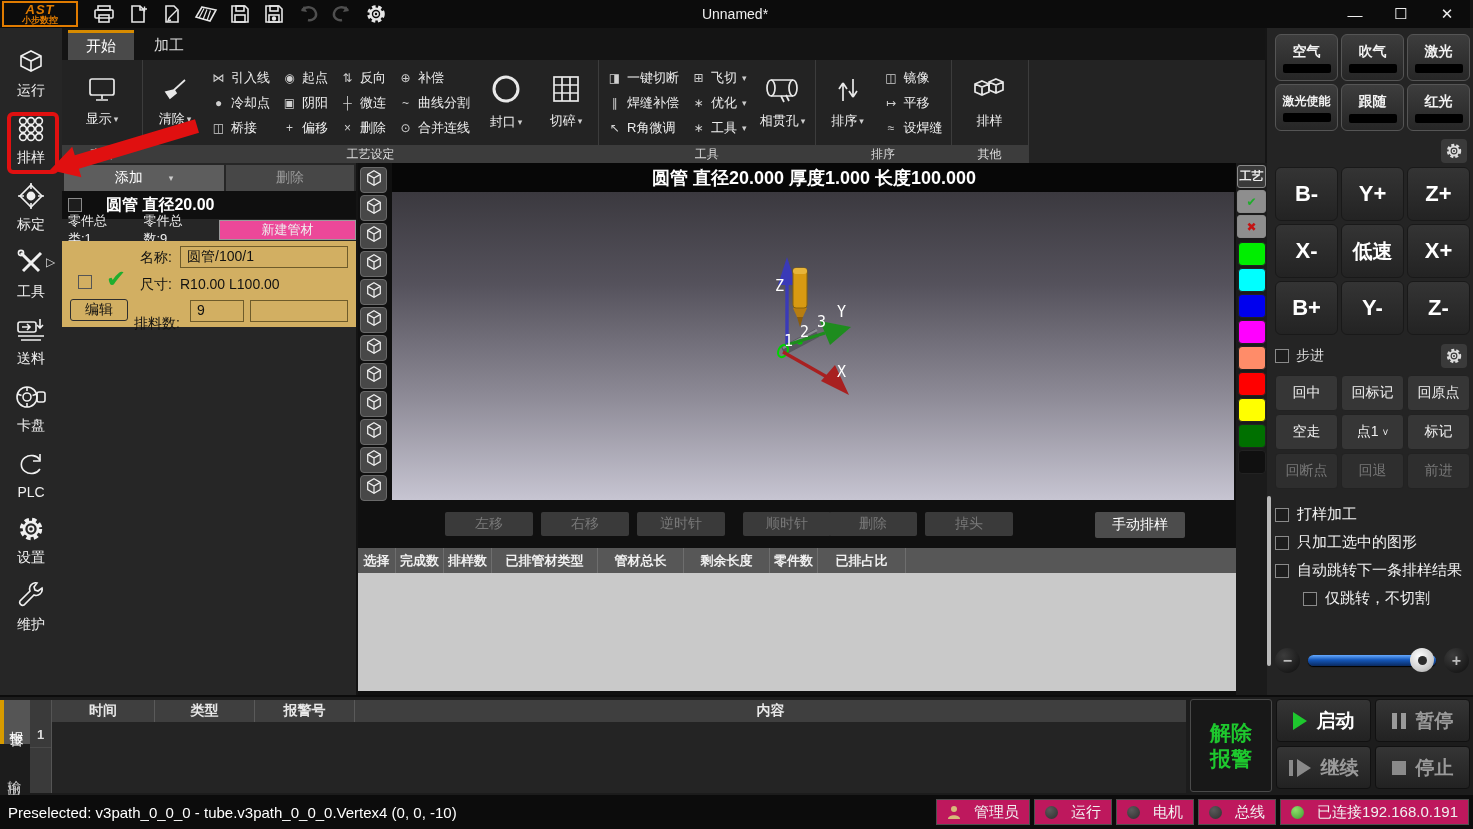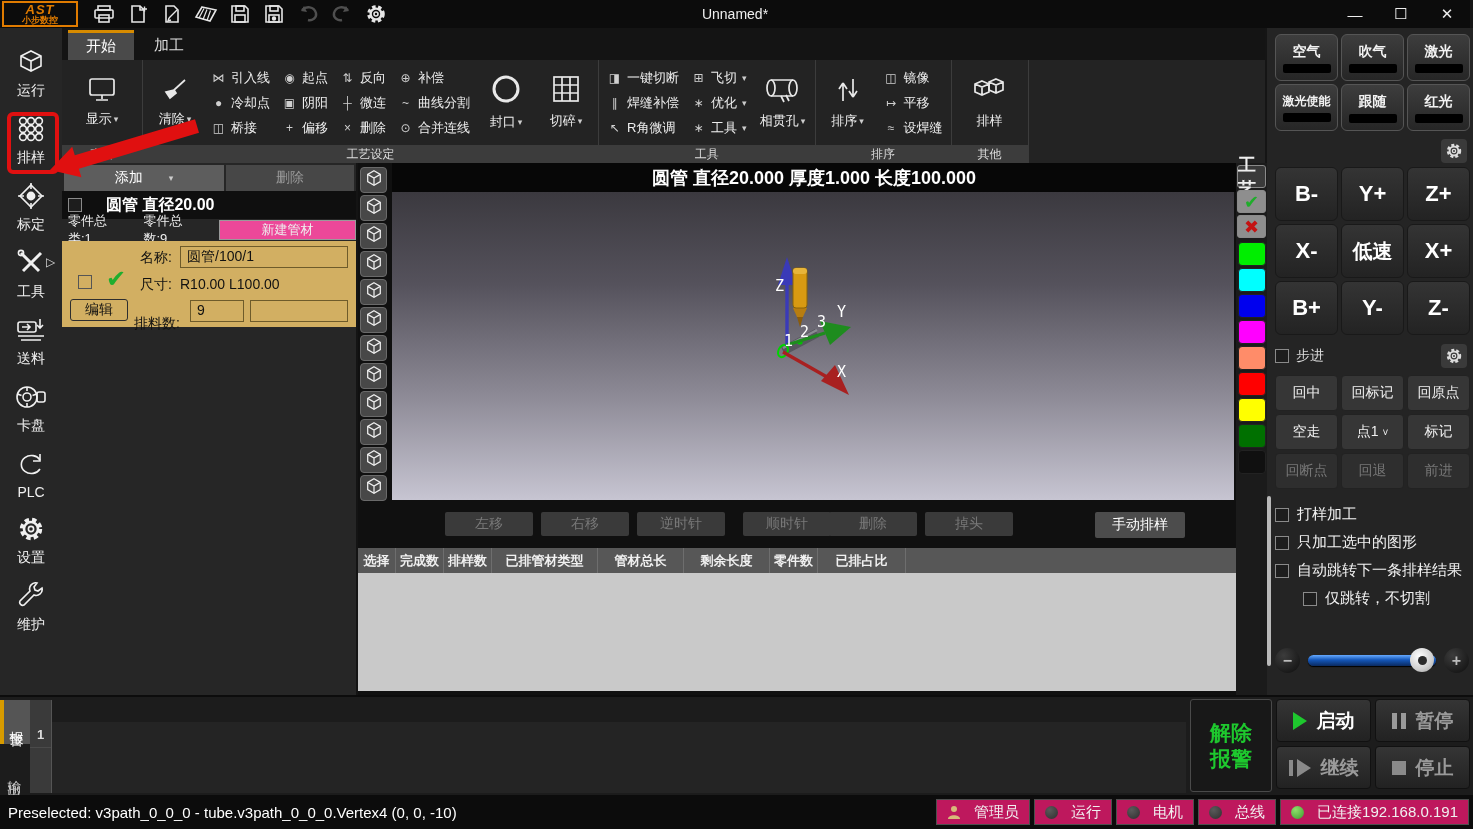--- a/index.html
+++ b/index.html
@@ -71,21 +71,21 @@
   .vactions { position:absolute; left:0; right:0; top:349px; height:30px; }
   .vact { position:absolute; top:0; width:88px; height:24px; background:#3a3a3a; color:#787878; font-size:14px; display:flex; align-items:center; justify-content:center; border-radius:2px; }
   .vmanual { position:absolute; left:737px; top:0; width:90px; height:26px; background:#4c4c4c; color:#fff; font-size:14px; display:flex; align-items:center; justify-content:center; border-radius:2px; }
   .vthead { position:absolute; left:0; right:0; top:385px; height:25px; background:#575757; display:flex; font-size:13px; font-weight:bold; color:#f0f0f0; }
   .vth { display:flex; align-items:center; justify-content:center; border-right:1px solid #6e6e6e; }
   .vtbody { position:absolute; left:0; right:0; top:410px; height:118px; background:#c9c9c9; }
   .axes-label { font-family:"DejaVu Sans Mono","Liberation Mono",monospace; fill:#fff; font-size:15px; }
 
   
   .pcol { left:1236px; top:163px; width:31px; height:532px; background:#1b1b1b; display:flex; flex-direction:column; align-items:center; padding-top:2px; gap:2px; }
-  .pcol .pbtn { width:29px; height:23px; border:1px solid #8a8a8a; border-radius:3px; background:#3a3a3a; color:#eee; font-size:18px; font-weight:bold; display:flex; align-items:center; justify-content:center; }
+  .pcol .pbtn { width:29px; height:23px; border:1px solid #8a8a8a; border-radius:3px; background:#3a3a3a; color:#eee; font-size:12px; font-weight:bold; display:flex; align-items:center; justify-content:center; }
   .pcol .pgray { background:#8e8e8e; }
   .swatch { width:28px; height:24px; border-radius:4px; border:1px solid #222; flex:none; }
 
   
   .rpanel { left:1267px; top:28px; width:206px; height:667px; background:#242424; padding:6px 4px 0 8px; }
   .toggles { display:grid; grid-template-columns:repeat(3,63px); gap:3px; }
   .tg { height:47px; background:linear-gradient(180deg,#3d3d3d,#262626); border:1px solid #555; border-radius:6px; display:flex; flex-direction:column; align-items:center; justify-content:center; gap:3px; }
   .tg .tg-lb { font-size:14px; font-weight:bold; color:#f2f2f2; white-space:nowrap; }
   .tg .tg-lb.small { font-size:12px; }
   .tg .ind { width:48px; height:9px; background:#000; border-radius:2px; }
@@ -795,20 +795,26 @@
     <div class="s-btn">+</div>
   </div>
 </div>
 
 <div class="abs logarea">
   <div class="vtab active">报警</div>
   <div class="vtab idle">输出</div>
   <div class="log-numcol">
     <div class="log-num">1</div>
   </div>
+  <div class="log-head">
+    <div class="log-th" style="width:103px">时间</div>
+    <div class="log-th" style="width:100px">类型</div>
+    <div class="log-th" style="width:100px">报警号</div>
+    <div class="log-th" style="flex:1; border-right:none;">内容</div>
+  </div>
   <div class="log-body"></div>
   <div class="btn-release">
     <div>解除</div>
     <div>报警</div>
   </div>
   <div class="runbtn" style="left:1276px; top:2px;">
     <span class="ic-play"></span>
     <span style="color:#fff">启动</span>
   </div>
   <div class="runbtn" style="left:1375px; top:2px;">

